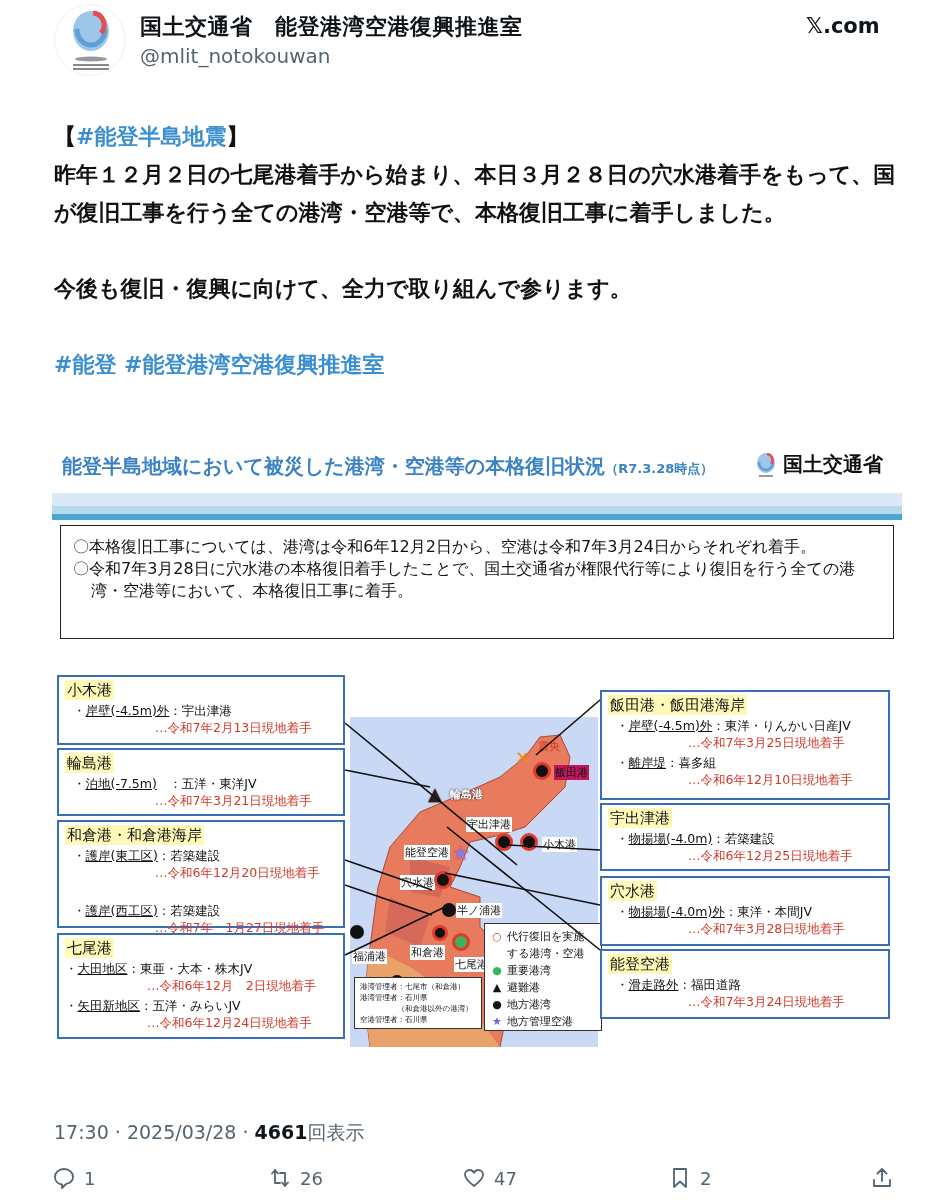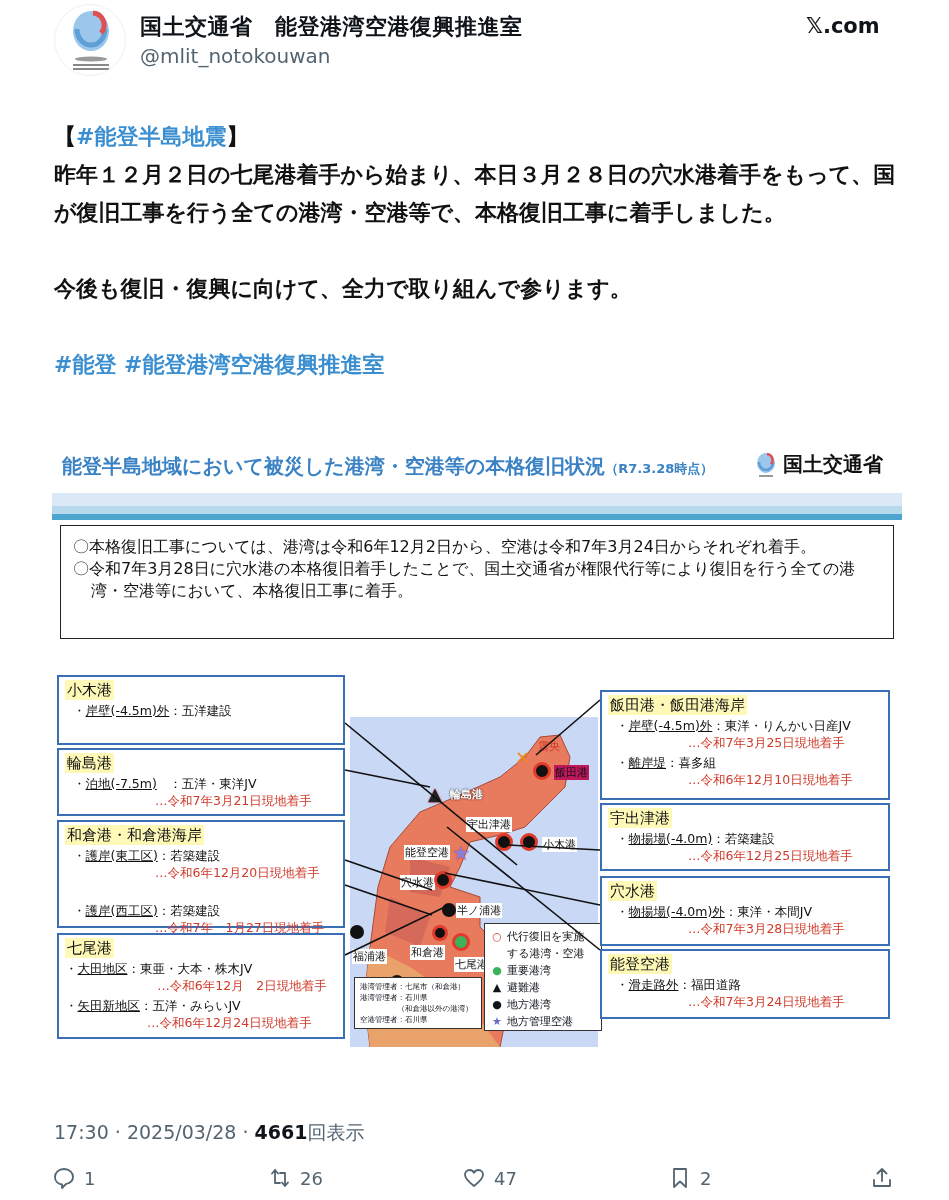--- a/index.html
+++ b/index.html
@@ -182,38 +182,39 @@
     <line x1="293" y1="510" x2="397" y2="460" stroke="#111" stroke-width="1.6"></line>
     <line x1="293" y1="440" x2="380" y2="470" stroke="#111" stroke-width="1.6"></line>
     <line x1="548" y1="255" x2="484" y2="310" stroke="#111" stroke-width="1.6"></line>
     <line x1="548" y1="405" x2="455" y2="400" stroke="#111" stroke-width="1.6"></line>
     <line x1="548" y1="460" x2="393" y2="428" stroke="#111" stroke-width="1.6"></line>
     <line x1="548" y1="505" x2="395" y2="382" stroke="#111" stroke-width="1.6"></line>
   </svg>
 
   <div class="port-box" style="left:5px;top:230px;width:288px;height:70px;">
     <div><span class="pt">小木港</span></div>
-    <div class="it">・<u>岸壁(-4.5m)外</u><span>：五洋建設</span></div>
+    <div class="it">・<u>岸壁(-4.5m)外</u><span>：宇出津港</span></div>
+    <div class="dt">…令和7年2月13日現地着手</div>
   </div>
   <div class="port-box" style="left:5px;top:303px;width:288px;height:68px;">
     <div><span class="pt">輪島港</span></div>
     <div class="it">・<u>泊地(-7.5m)</u><span>　：五洋・東洋JV</span></div>
     <div class="dt">…令和7年3月21日現地着手</div>
   </div>
   <div class="port-box" style="left:5px;top:375px;width:288px;height:108px;">
     <div><span class="pt">和倉港・和倉港海岸</span></div>
     <div class="it">・<u>護岸(東工区)</u><span>：若築建設</span></div>
     <div class="dt">…令和6年12月20日現地着手</div>
     <div class="it" style="margin-top:21px;">・<u>護岸(西工区)</u><span>：若築建設</span></div>
     <div class="dt">…令和7年　1月27日現地着手</div>
   </div>
   <div class="port-box" style="left:5px;top:488px;width:288px;height:106px;">
     <div><span class="pt">七尾港</span></div>
     <div>・<u>大田地区</u><span>：東亜・大本・株木JV</span></div>
-    <div class="dt" style="padding-left:82px;text-align:center;">…令和6年12月　2日現地着手</div>
+    <div class="dt" style="padding-left:82px;">…令和6年12月　2日現地着手</div>
     <div style="margin-top:3px;">・<u>矢田新地区</u><span>：五洋・みらいJV</span></div>
     <div class="dt" style="padding-left:82px;">…令和6年12月24日現地着手</div>
   </div>
 
   <div class="port-box" style="left:548px;top:245px;width:290px;height:110px;">
     <div><span class="pt">飯田港・飯田港海岸</span></div>
     <div class="it">・<u>岸壁(-4.5m)外</u><span>：東洋・りんかい日産JV</span></div>
     <div class="dt" style="padding-left:80px;">…令和7年3月25日現地着手</div>
     <div class="it" style="margin-top:3px;">・<u>離岸堤</u><span>：喜多組</span></div>
     <div class="dt" style="padding-left:80px;">…令和6年12月10日現地着手</div>

